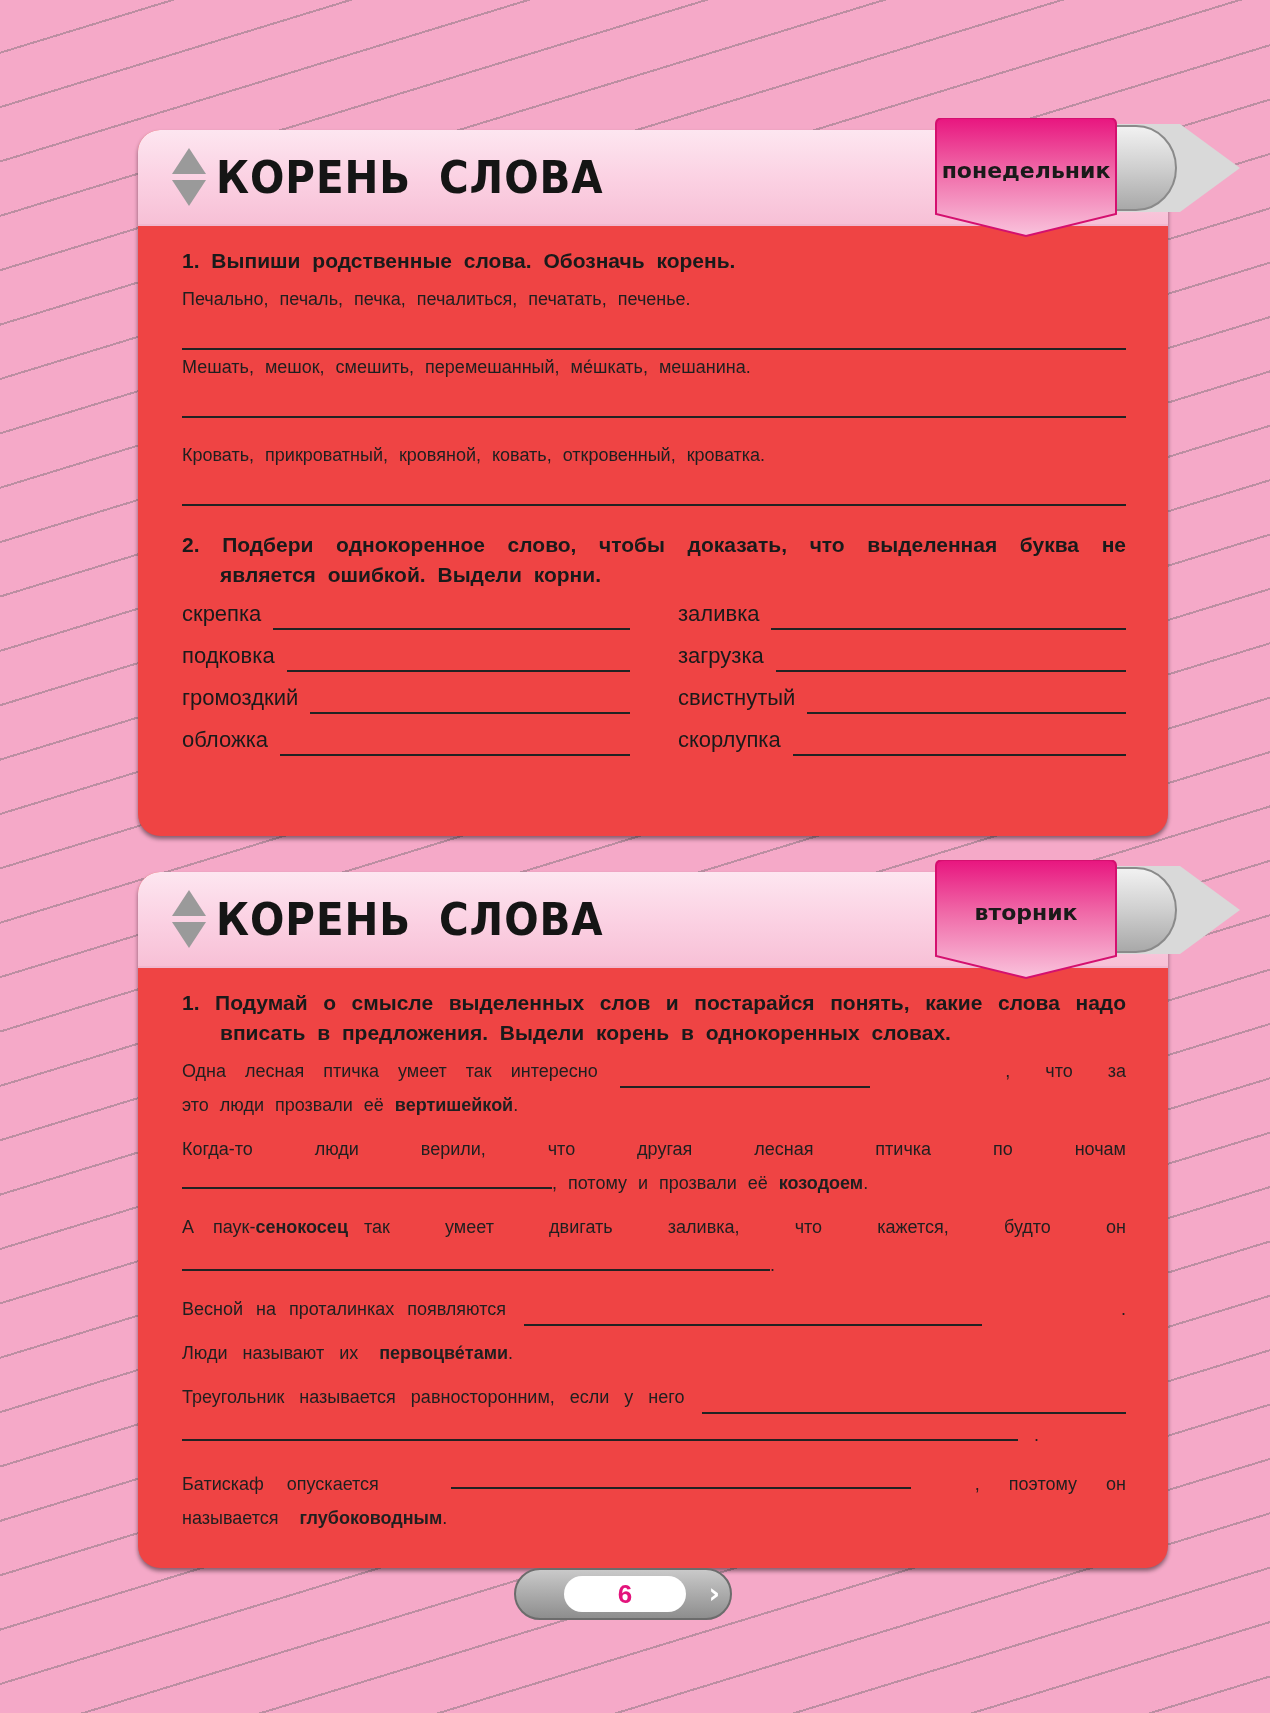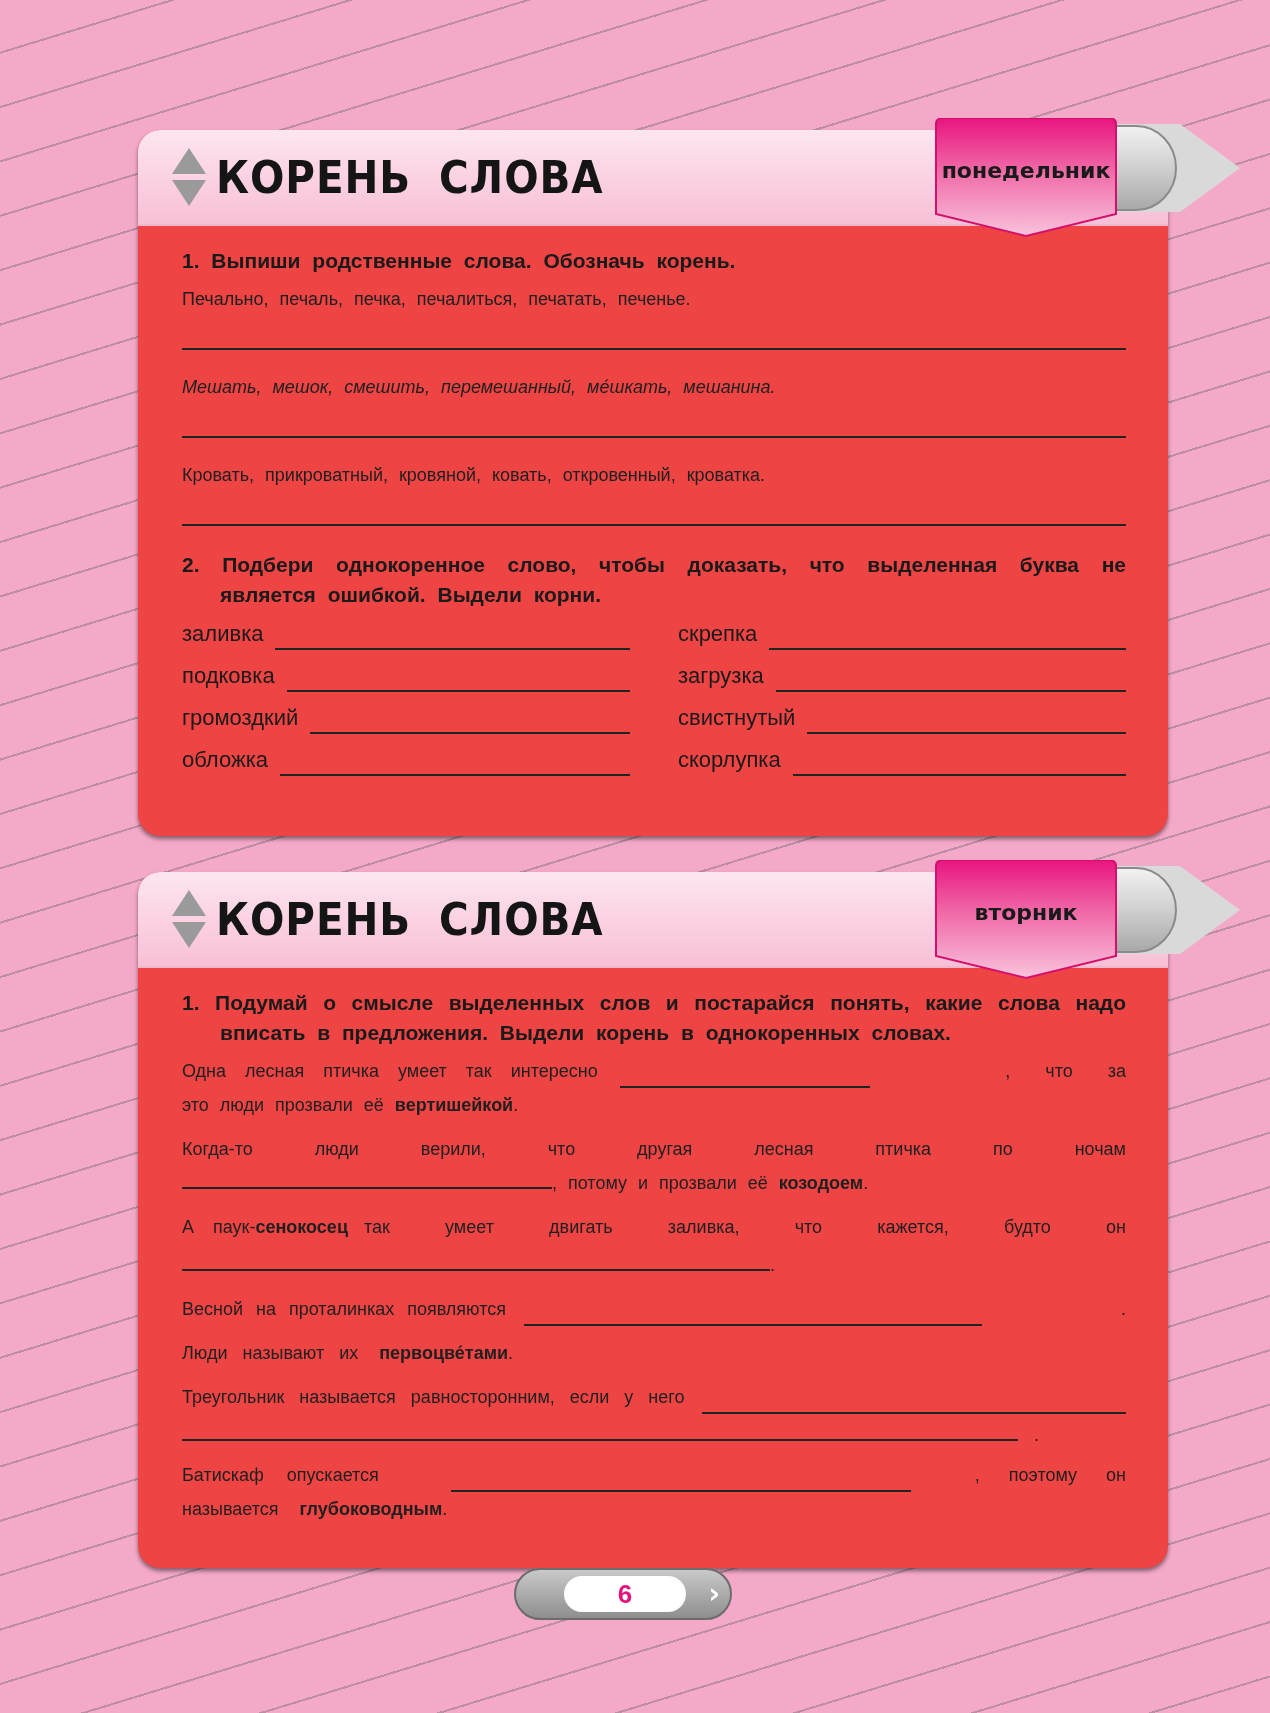--- a/index.html
+++ b/index.html
@@ -136,36 +136,36 @@
     <div class="day-tab-label">понедельник</div>
   </div>
 
   <div class="body-area" style="top:116px;">
     <div class="task-head">
       <span>1.</span>
       <span>Выпиши родственные слова. Обозначь корень.</span>
     </div>
     <div class="p" style="margin-top:6px;">Печально, печаль, печка, печалиться, печатать, печенье.</div>
     <div class="fill-line" style="margin-top:32px;"></div>
-    <div class="p" style="margin-top:20px;font-style:italic;">Мешать, мешок, смешить, перемешанный, ме́шкать, мешанина.</div>
+    <div class="p" style="">Мешать, мешок, смешить, перемешанный, ме́шкать, мешанина.</div>
     <div class="fill-line" style="margin-top:32px;"></div>
     <div class="p" style="margin-top:20px;">Кровать, прикроватный, кровяной, ковать, откровенный, кроватка.</div>
     <div class="fill-line" style="margin-top:32px;"></div>
 
     <div class="task-head" style="margin-top:24px;">
       <span>2.</span>
       <span>Подбери однокоренное слово, чтобы доказать, что выделенная буква не является ошибкой. Выдели корни.</span>
     </div>
     <div class="pair-grid" style="margin-top:8px;">
       <div class="pair">
+          <span class="w">скрепка</span>
+          <span class="ln"></span>
+        </div>
+      <div class="pair">
           <span class="w">заливка</span>
-          <span class="ln"></span>
-        </div>
-      <div class="pair">
-          <span class="w">скрепка</span>
           <span class="ln"></span>
         </div>
       <div class="pair">
           <span class="w">подковка</span>
           <span class="ln"></span>
         </div>
       <div class="pair">
           <span class="w">загрузка</span>
           <span class="ln"></span>
         </div>
@@ -250,21 +250,21 @@
     </div>
 
     <div class="p" style="margin-top:10px; display:flex; align-items:flex-end;">
       <span style="word-spacing:10px;">Треугольник называется равносторонним, если у него</span>
       <span class="blank" style="flex:1; margin-left:18px;"></span>
     </div>
     <div class="p" style="margin-top:4px;">
       <span class="blank" style="width:836px;"></span><span style="margin-left:16px;">.</span>
     </div>
 
-    <div class="p" style="margin-top:6px; display:flex; align-items:flex-end;gap:48px;">
+    <div class="p" style="margin-top:15px; display:flex; align-items:flex-start;gap:48px;">
       <span style="word-spacing:18px;">Батискаф опускается</span>
       <span class="blank" style="width:460px; margin-left:24px;"></span>
       <span style="flex:1; text-align:right; word-spacing:24px;">, поэтому он</span>
     </div>
     <div class="p">
       <span>называется</span>
       <b class="hl" style="margin-left:10px;">глубоководным</b><span>.</span>
     </div>
   </div>
 </div>

